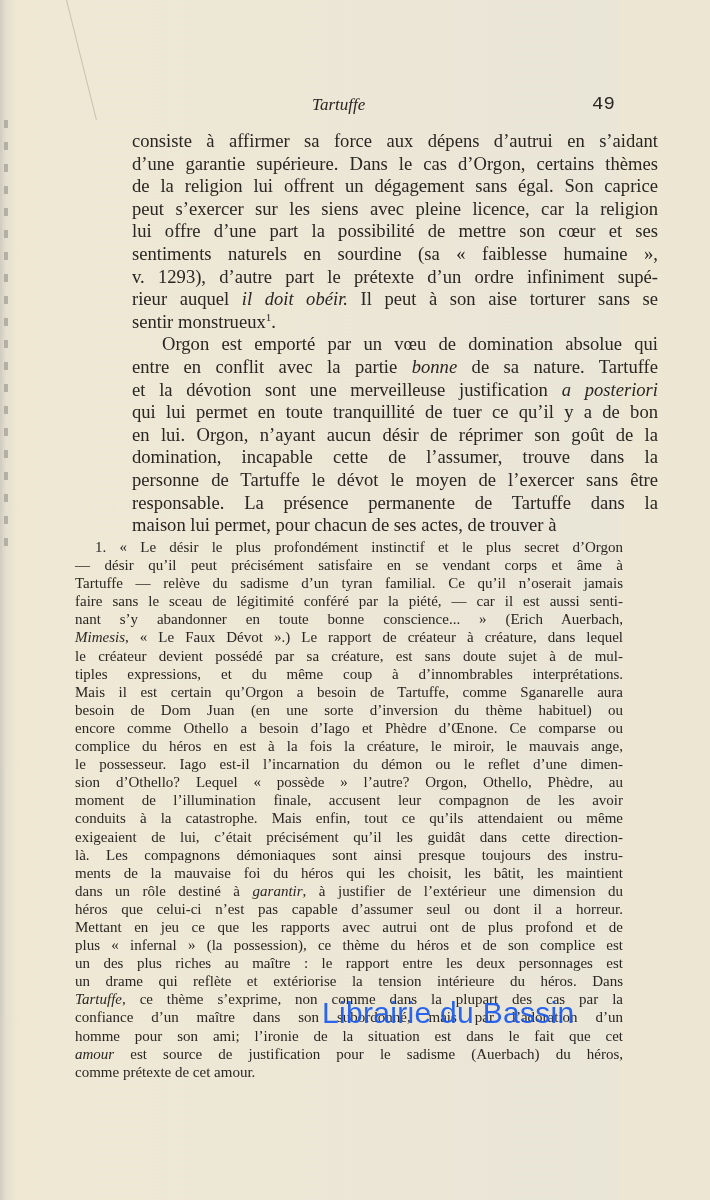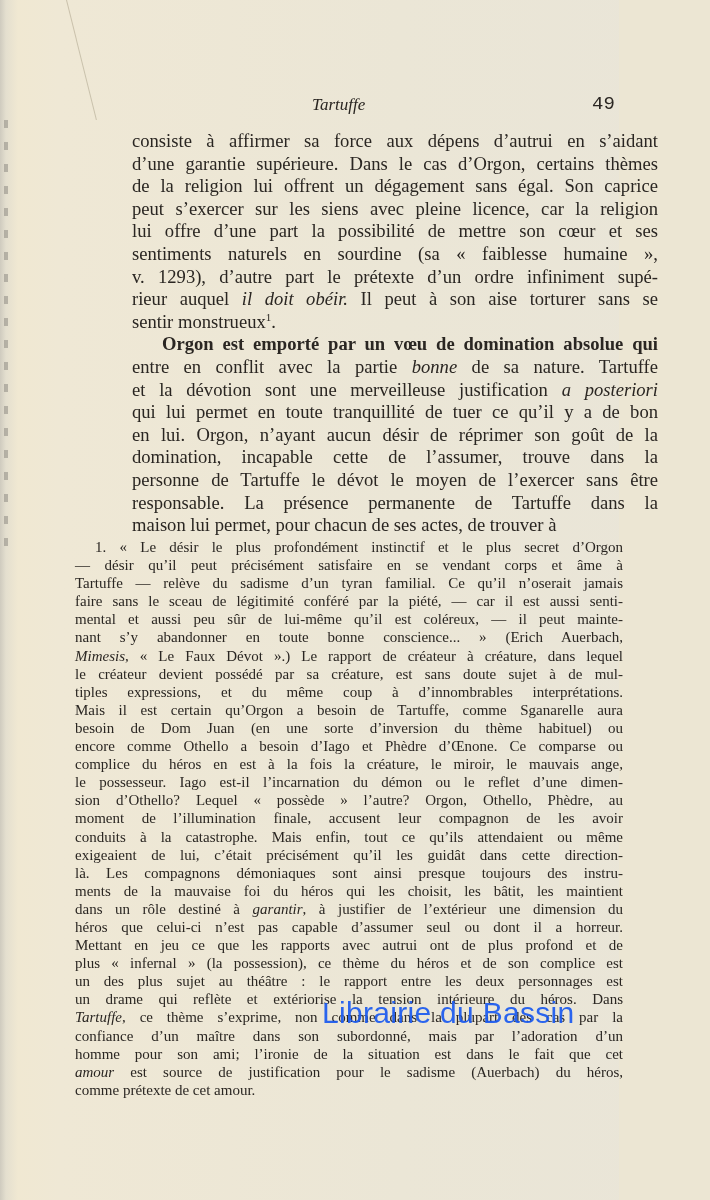--- a/index.html
+++ b/index.html
@@ -26,21 +26,21 @@
   .page-number {
     position: absolute; left: 592px; top: -2px; font-size: 19px;
     font-family: Liberation Mono, monospace;
   }
   .body-text {
     position: absolute; left: 104px; top: 130px; width: 526px;
     font-family: "Liberation Serif", serif; font-size: 18.6px; line-height: 22.6px; margin-left: 28px;
   }
   .body-text .line { display: block; white-space: nowrap; text-align: justify; text-align-last: justify; }
   .body-text .line.last { text-align-last: left; }
-  .body-text .indent { padding-left: 30px; font-weight: bold; }
+  .body-text .indent { padding-left: 30px; }
   .footnote {
     position: absolute; left: 75px; top: 538px; width: 548px;
     font-family: "Liberation Serif", serif; font-size: 15px; line-height: 18.1px;
   }
   .footnote .line { display: block; white-space: nowrap; text-align: justify; text-align-last: justify; }
   .footnote .line.last { text-align-last: left; }
   .footnote .indent { padding-left: 20px; }
   i { font-style: italic; }
   sup { font-size: 11px; vertical-align: 7px; line-height: 0; }
   .watermark {
@@ -100,41 +100,40 @@
       <span class="line"><span>personne de Tartuffe le dévot le moyen de l’exercer sans être</span></span>
       <span class="line"><span>responsable. La présence permanente de Tartuffe dans la</span></span>
       <span class="line last"><span>maison lui permet, pour chacun de ses actes, de trouver à</span></span>
     </div>
 
   <div class="footnote" id="footnote">
       <span class="line indent"><span>1. « Le désir le plus profondément instinctif et le plus secret d’Orgon</span></span>
       <span class="line"><span>— désir qu’il peut précisément satisfaire en se vendant corps et âme à</span></span>
       <span class="line"><span>Tartuffe — relève du sadisme d’un tyran familial. Ce qu’il n’oserait jamais</span></span>
       <span class="line"><span>faire sans le sceau de légitimité conféré par la piété, — car il est aussi senti-</span></span>
-      <span class="line"><span>mental et aussi peu sûr de lui-même qu’il est coléreux, — il peut mainte-</span></span>
       <span class="line"><span>nant s’y abandonner en toute bonne conscience... » (Erich Auerbach,</span></span>
       <span class="line"><i>Mimesis</i><span>, « Le Faux Dévot ».) Le rapport de créateur à créature, dans lequel</span></span>
       <span class="line"><span>le créateur devient possédé par sa créature, est sans doute sujet à de mul-</span></span>
       <span class="line"><span>tiples expressions, et du même coup à d’innombrables interprétations.</span></span>
       <span class="line"><span>Mais il est certain qu’Orgon a besoin de Tartuffe, comme Sganarelle aura</span></span>
       <span class="line"><span>besoin de Dom Juan (en une sorte d’inversion du thème habituel) ou</span></span>
       <span class="line"><span>encore comme Othello a besoin d’Iago et Phèdre d’Œnone. Ce comparse ou</span></span>
       <span class="line"><span>complice du héros en est à la fois la créature, le miroir, le mauvais ange,</span></span>
       <span class="line"><span>le possesseur. Iago est-il l’incarnation du démon ou le reflet d’une dimen-</span></span>
       <span class="line"><span>sion d’Othello? Lequel « possède » l’autre? Orgon, Othello, Phèdre, au</span></span>
       <span class="line"><span>moment de l’illumination finale, accusent leur compagnon de les avoir</span></span>
       <span class="line"><span>conduits à la catastrophe. Mais enfin, tout ce qu’ils attendaient ou même</span></span>
       <span class="line"><span>exigeaient de lui, c’était précisément qu’il les guidât dans cette direction-</span></span>
       <span class="line"><span>là. Les compagnons démoniaques sont ainsi presque toujours des instru-</span></span>
       <span class="line"><span>ments de la mauvaise foi du héros qui les choisit, les bâtit, les maintient</span></span>
       <span class="line"><span>dans un rôle destiné à </span><i>garantir</i><span>, à justifier de l’extérieur une dimension du</span></span>
       <span class="line"><span>héros que celui-ci n’est pas capable d’assumer seul ou dont il a horreur.</span></span>
       <span class="line"><span>Mettant en jeu ce que les rapports avec autrui ont de plus profond et de</span></span>
       <span class="line"><span>plus « infernal » (la possession), ce thème du héros et de son complice est</span></span>
-      <span class="line"><span>un des plus sujet au théâtre : le rapport entre les deux personnages est</span></span>
+      <span class="line"><span>un des plus riches au maître : le rapport entre les deux personnages est</span></span>
       <span class="line"><span>un drame qui reflète et extériorise la tension intérieure du héros. Dans</span></span>
       <span class="line"><i>Tartuffe</i><span>, ce thème s’exprime, non comme dans la plupart des cas par la</span></span>
       <span class="line"><span>confiance d’un maître dans son subordonné, mais par l’adoration d’un</span></span>
       <span class="line"><span>homme pour son ami; l’ironie de la situation est dans le fait que cet</span></span>
       <span class="line"><i>amour</i><span> est source de justification pour le sadisme (Auerbach) du héros,</span></span>
       <span class="line last"><span>comme prétexte de cet amour.</span></span>
     </div>
 
   <div class="watermark">Librairie du Bassin</div>
 </div>

